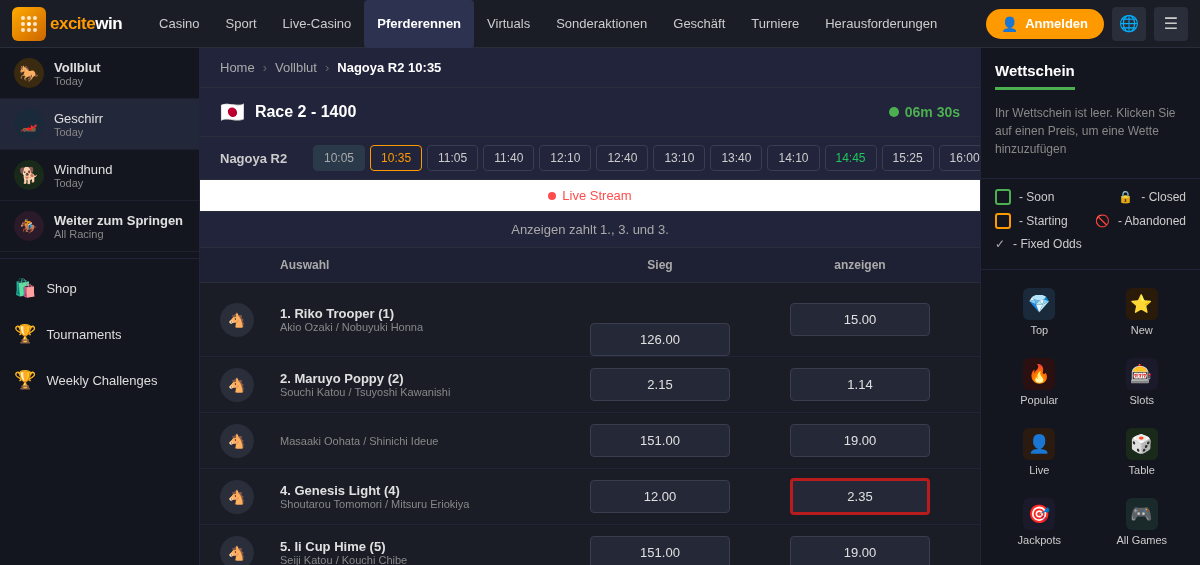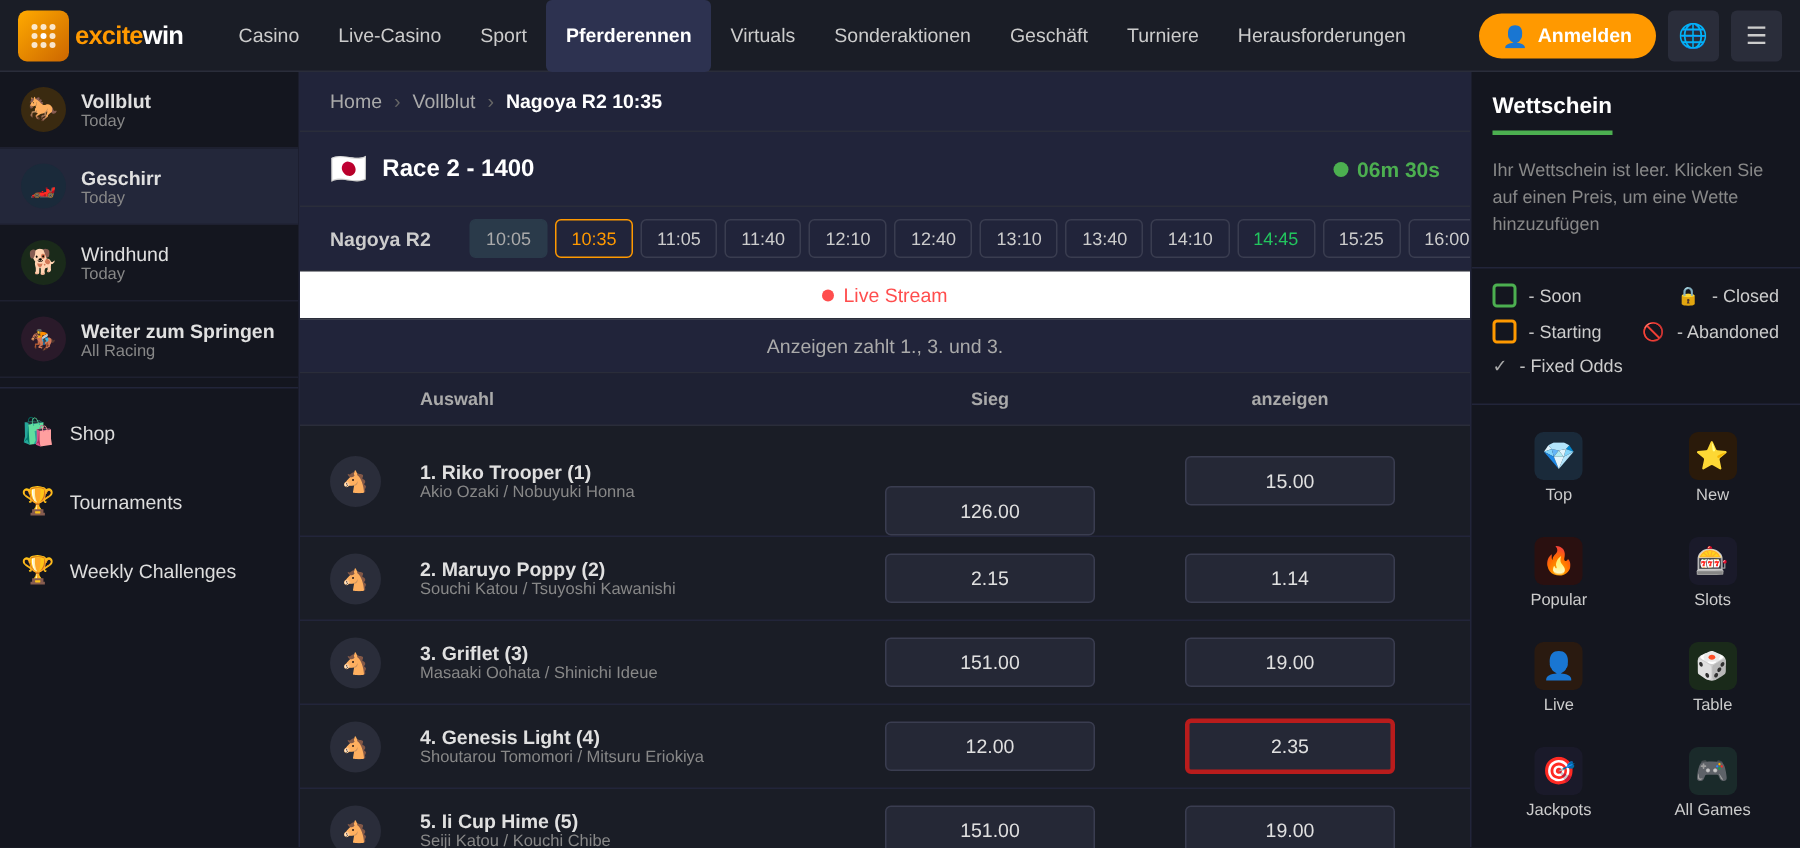--- a/index.html
+++ b/index.html
@@ -22,22 +22,22 @@
             <circle cx="16" cy="10" r="2" fill="#fff" opacity="0.8"></circle>
             <circle cx="4" cy="16" r="2" fill="#fff" opacity="0.8"></circle>
             <circle cx="10" cy="16" r="2" fill="#fff" opacity="0.8"></circle>
             <circle cx="16" cy="16" r="2" fill="#fff" opacity="0.8"></circle>
           </svg>
       </div>
       <span style="font-size:17px;font-weight:800;color:#f90;letter-spacing:-0.5px;">excite<span style="color:#fff;">win</span></span>
     </div>
     <div style="display:flex;align-items:center;flex:1;">
       <a style="padding:0 13px;height:48px;display:flex;align-items:center;color:#ccc;font-size:13px;cursor:pointer;text-decoration:none;white-space:nowrap;">Casino</a>
+      <a style="padding:0 13px;height:48px;display:flex;align-items:center;color:#ccc;font-size:13px;cursor:pointer;text-decoration:none;white-space:nowrap;">Sport</a>
       <a style="padding:0 13px;height:48px;display:flex;align-items:center;color:#ccc;font-size:13px;cursor:pointer;text-decoration:none;white-space:nowrap;">Live-Casino</a>
-      <a style="padding:0 13px;height:48px;display:flex;align-items:center;color:#ccc;font-size:13px;cursor:pointer;text-decoration:none;white-space:nowrap;">Sport</a>
       <a style="padding:0 13px;height:48px;display:flex;align-items:center;color:#fff;font-size:13px;cursor:pointer;text-decoration:none;white-space:nowrap;background:#2d3250;border-radius:4px;font-weight:600;">Pferderennen</a>
       <a style="padding:0 13px;height:48px;display:flex;align-items:center;color:#ccc;font-size:13px;cursor:pointer;text-decoration:none;white-space:nowrap;">Virtuals</a>
       <a style="padding:0 13px;height:48px;display:flex;align-items:center;color:#ccc;font-size:13px;cursor:pointer;text-decoration:none;white-space:nowrap;">Sonderaktionen</a>
       <a style="padding:0 13px;height:48px;display:flex;align-items:center;color:#ccc;font-size:13px;cursor:pointer;text-decoration:none;white-space:nowrap;">Geschäft</a>
       <a style="padding:0 13px;height:48px;display:flex;align-items:center;color:#ccc;font-size:13px;cursor:pointer;text-decoration:none;white-space:nowrap;">Turniere</a>
       <a style="padding:0 13px;height:48px;display:flex;align-items:center;color:#ccc;font-size:13px;cursor:pointer;text-decoration:none;white-space:nowrap;">Herausforderungen</a>
     </div>
     <div style="display:flex;align-items:center;gap:8px;margin-left:auto;">
       <button style="background:#f90;color:#fff;border:none;border-radius:20px;padding:7px 16px;font-size:13px;cursor:pointer;font-weight:600;display:flex;align-items:center;gap:6px;">
         <span style="font-size:14px;">👤</span>
@@ -55,21 +55,21 @@
     <div style="display:flex;align-items:center;gap:10px;padding:10px 14px;cursor:pointer;border-bottom:1px solid #1e2030;">
       <div style="width:30px;height:30px;border-radius:50%;background:#3a2a10;display:flex;align-items:center;justify-content:center;font-size:16px;flex-shrink:0;">🐎</div>
       <div>
           <div style="font-size:13px;color:#e0e0e0;font-weight:600;">Vollblut</div>
           <div style="font-size:11px;color:#888;">Today</div>
         </div>
     </div>
     <div style="display:flex;align-items:center;gap:10px;padding:10px 14px;cursor:pointer;border-bottom:1px solid #1e2030;background:#23273a;">
       <div style="width:30px;height:30px;border-radius:50%;background:#1a2a3a;display:flex;align-items:center;justify-content:center;font-size:14px;flex-shrink:0;">🏎️</div>
       <div>
-          <div style="font-size:13px;color:#e0e0e0;font-weight:700;">Geschirr</div>
+          <div style="font-size:13px;color:#e0e0e0;font-weight:400;">Geschirr</div>
           <div style="font-size:11px;color:#888;">Today</div>
         </div>
     </div>
     <div style="display:flex;align-items:center;gap:10px;padding:10px 14px;cursor:pointer;border-bottom:1px solid #1e2030;">
       <div style="width:30px;height:30px;border-radius:50%;background:#1a2a1a;display:flex;align-items:center;justify-content:center;font-size:16px;flex-shrink:0;">🐕</div>
       <div>
           <div style="font-size:13px;color:#e0e0e0;font-weight:400;">Windhund</div>
           <div style="font-size:11px;color:#888;">Today</div>
         </div>
     </div>
@@ -174,21 +174,20 @@
         <button style="background:#252836;border:1px solid #3a3d50;border-radius:4px;padding:8px 16px;color:#e0e0e0;cursor:pointer;text-align:center;font-size:13px;width:140px;">2.15</button>
       </div>
       <div style="display:flex;justify-content:center;align-items:center;">
         <button style="background:#252836;border:1px solid #3a3d50;border-radius:4px;padding:8px 16px;color:#e0e0e0;cursor:pointer;text-align:center;font-size:13px;width:140px;">1.14</button>
       </div>
     </div>
 
     <div style="display:grid;grid-template-columns:60px 1fr 200px 200px;padding:0 20px;border-bottom:1px solid #22253a;align-items:center;min-height:56px;background:#1a1d26;">
       <div style="width:34px;height:34px;background:#2a2d3a;border-radius:50%;display:flex;align-items:center;justify-content:center;font-size:14px;">🐴</div>
       <div style="padding:10px 0;">
-        <div style="font-size:13px;font-weight:600;color:#e0e0e0;">3. Griflet (3)</div>
         <div style="font-size:11px;color:#888;">Masaaki Oohata / Shinichi Ideue</div>
       </div>
       <div style="display:flex;justify-content:center;align-items:center;">
         <button style="background:#252836;border:1px solid #3a3d50;border-radius:4px;padding:8px 16px;color:#e0e0e0;cursor:pointer;text-align:center;font-size:13px;width:140px;">151.00</button>
       </div>
       <div style="display:flex;justify-content:center;align-items:center;">
         <button style="background:#252836;border:1px solid #3a3d50;border-radius:4px;padding:8px 16px;color:#e0e0e0;cursor:pointer;text-align:center;font-size:13px;width:140px;">19.00</button>
       </div>
     </div>
 

